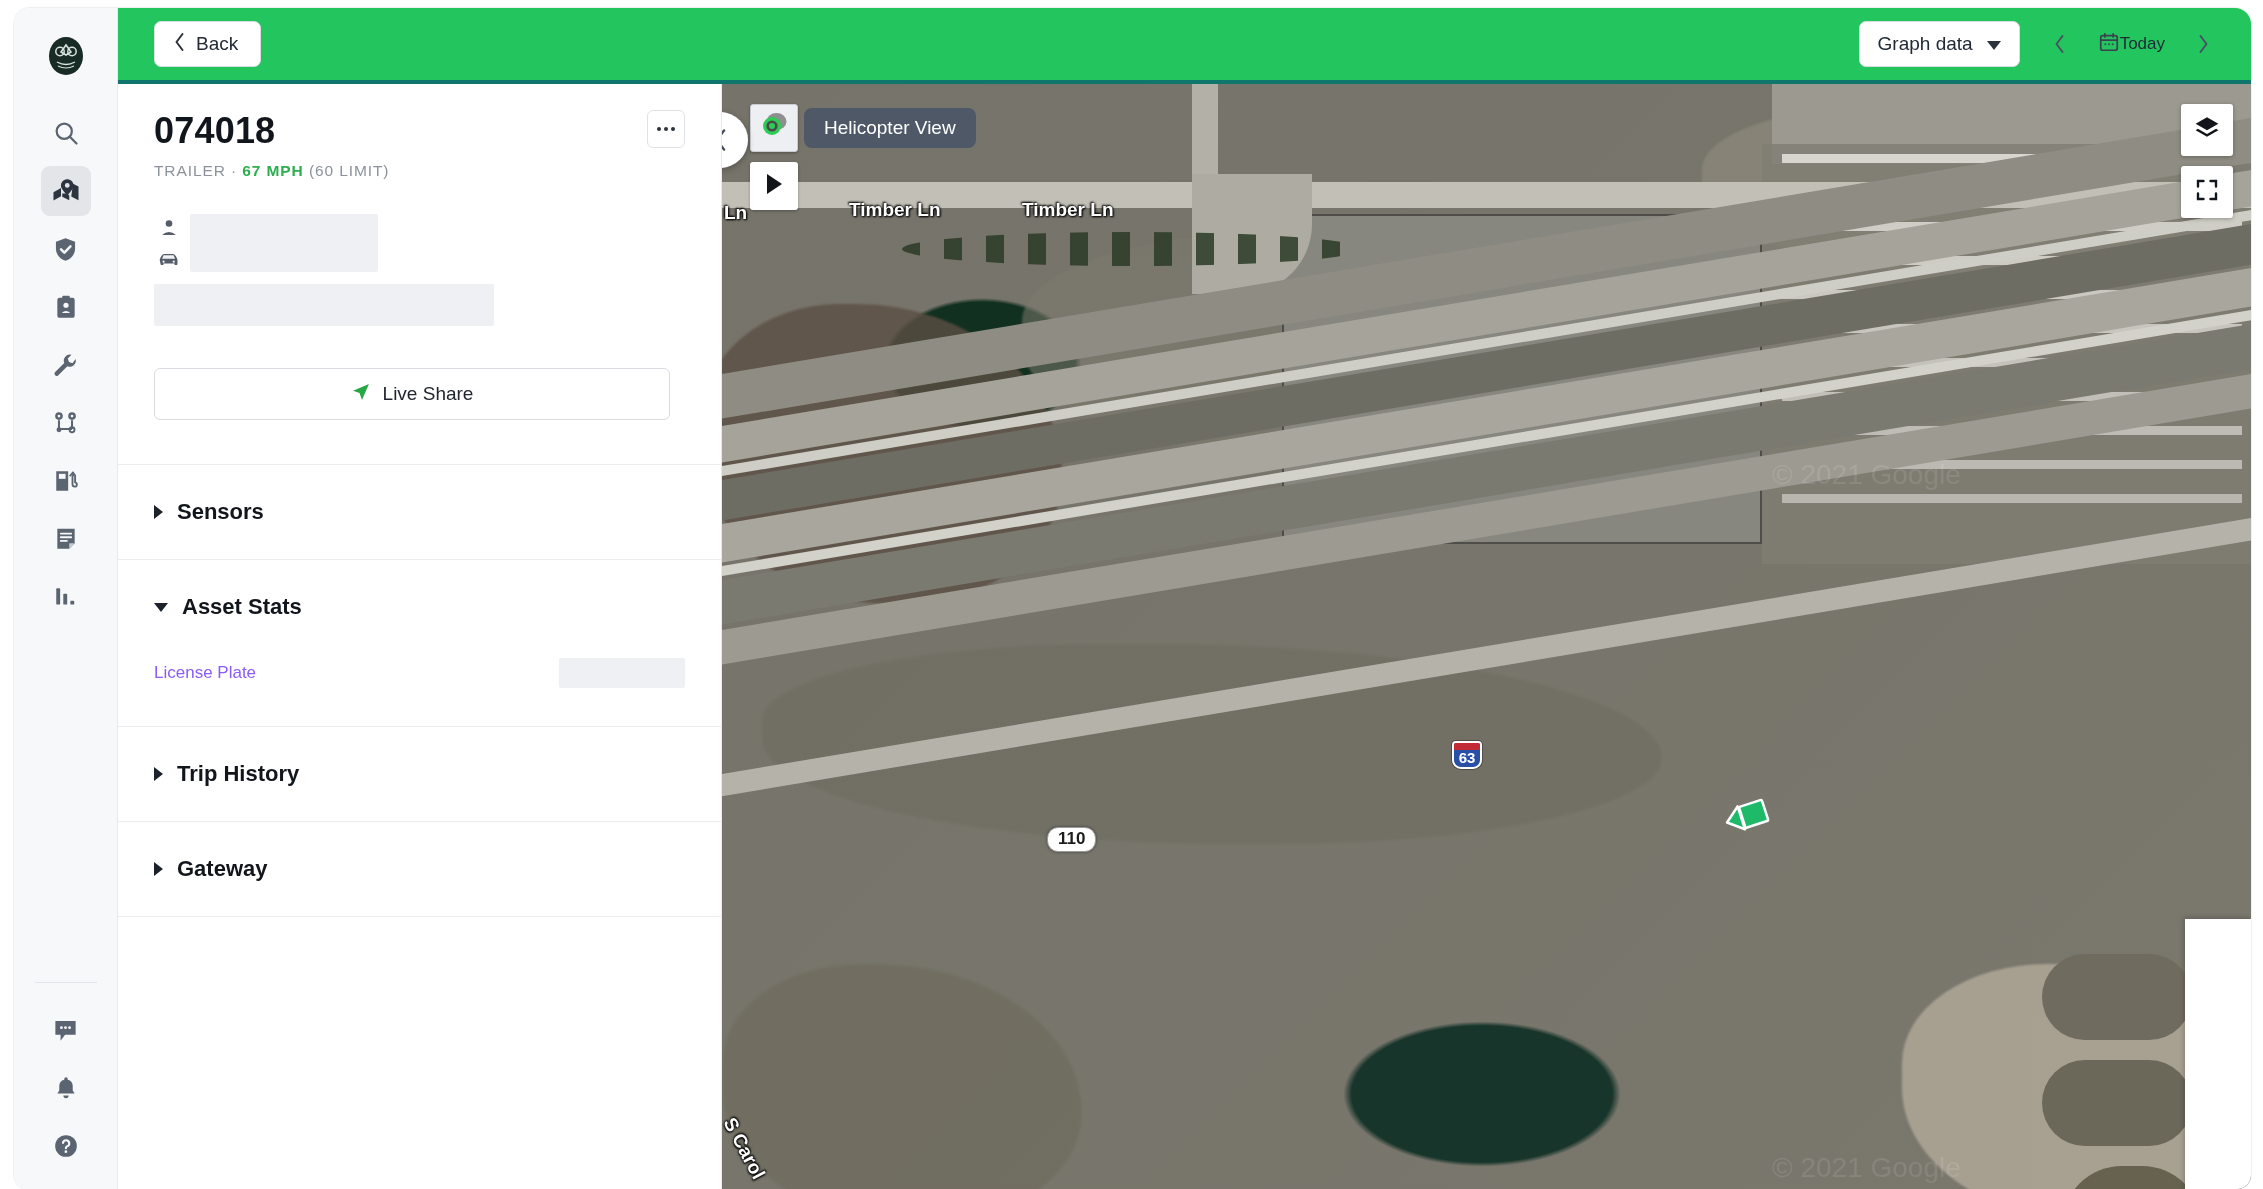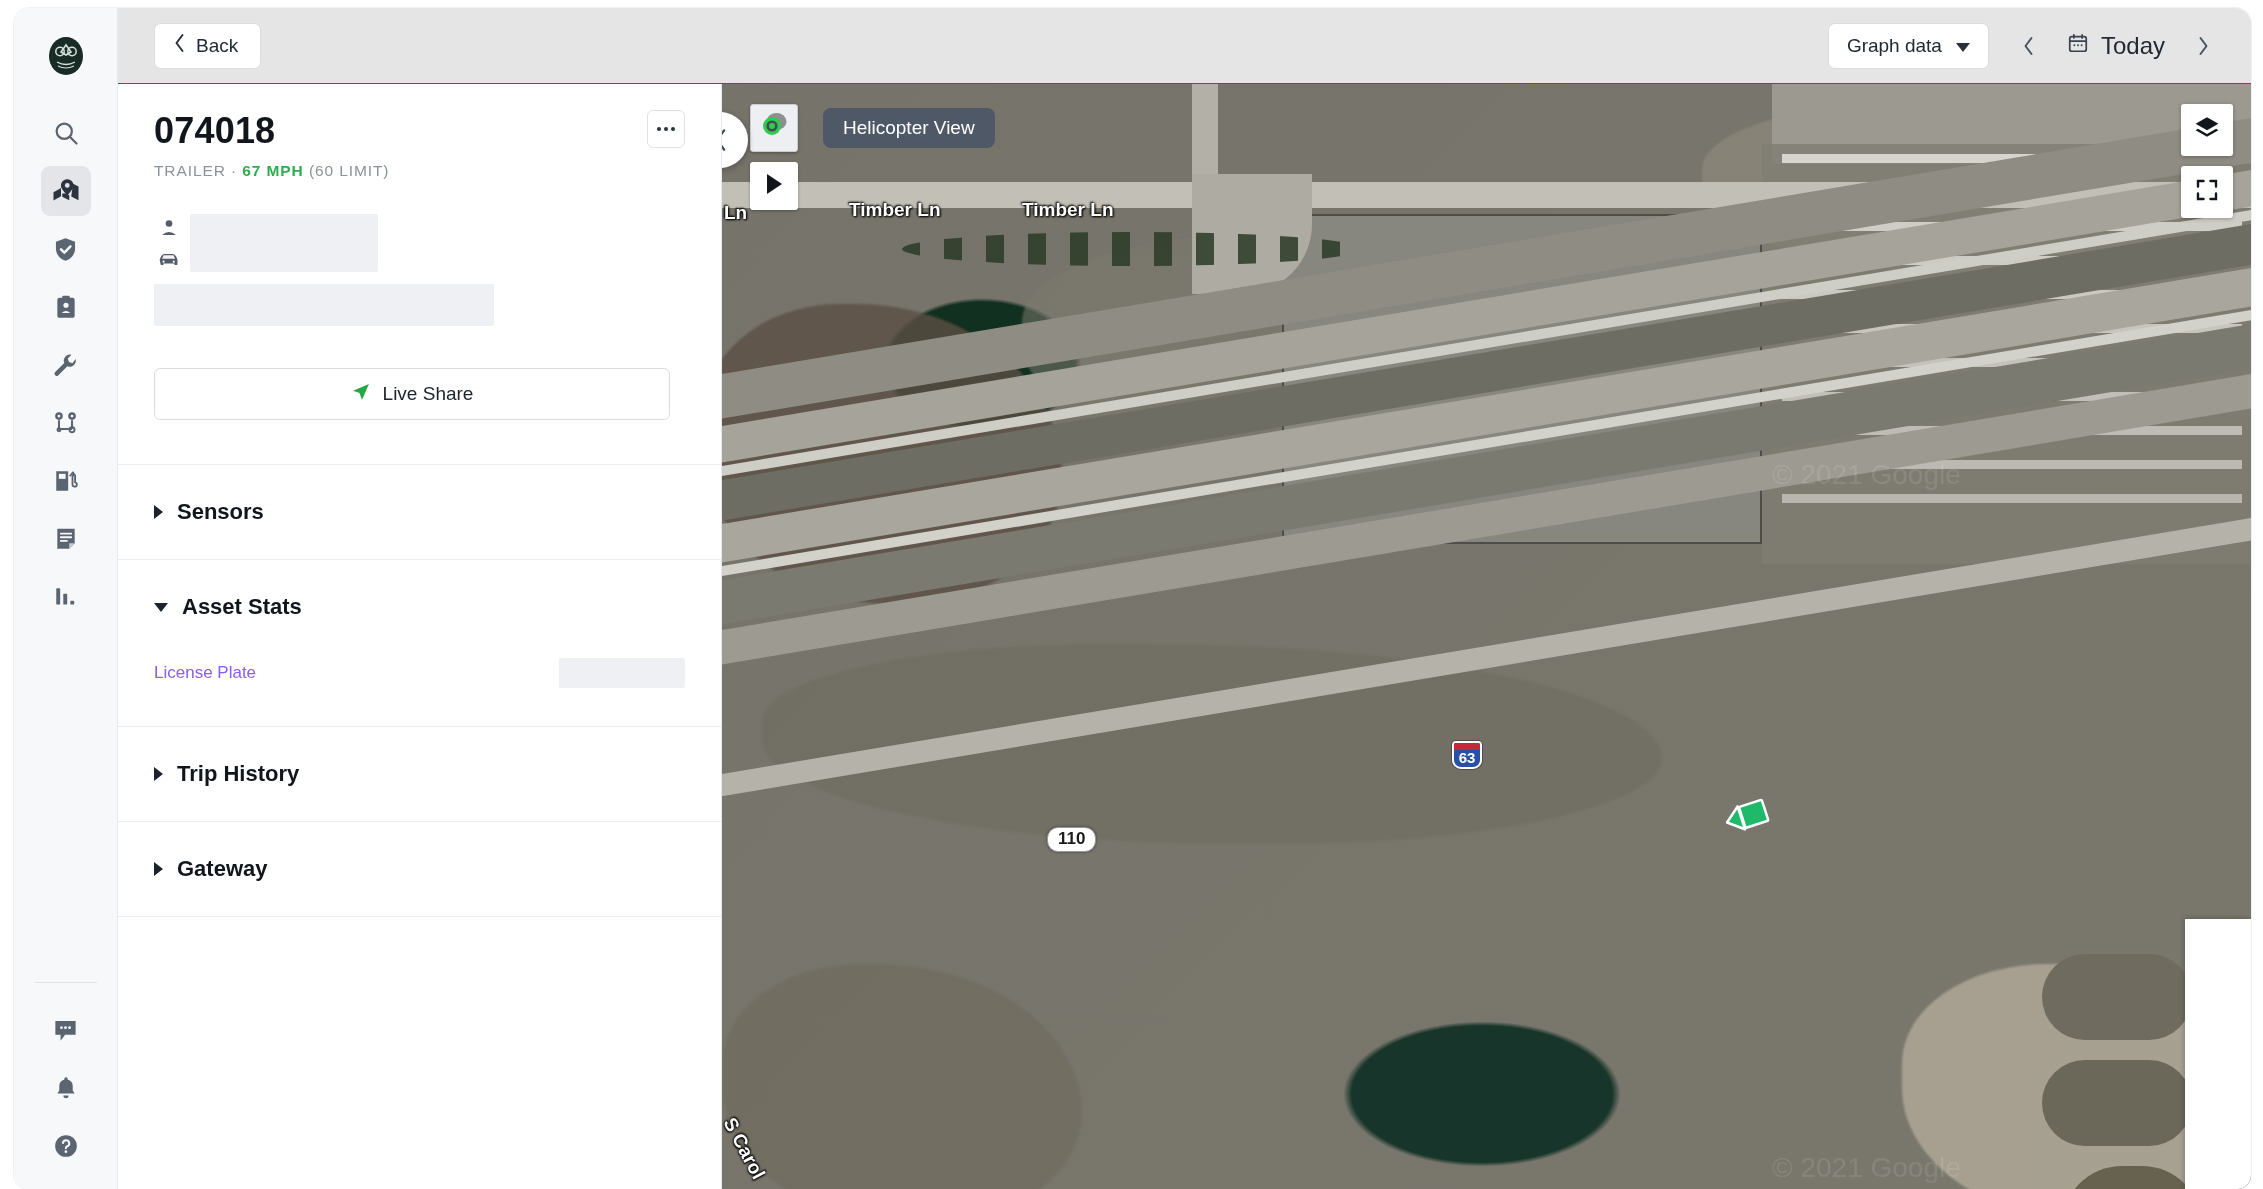--- a/index.html
+++ b/index.html
@@ -71,22 +71,22 @@
   }
   .rail-sep {
     width: 62px; height: 1px; background: #e2e4e9; margin: 10px 0 14px 0;
   }
 
   
   .topbar {
     position: absolute;
     left: 104px; top: 0;
     width: 2133px; height: 76px;
-    background: #e5e5e5;
-    border-bottom: 1px solid #0f766e;
+    background: #22c55e;
+    border-bottom: 4px solid #0f766e;
     display: flex;
     align-items: center;
     padding: 0 28px 0 36px;
   }
   .btn-back {
     display: inline-flex; align-items: center; gap: 10px;
     height: 46px; padding: 0 22px 0 18px;
     border: 1px solid #d9dce1;
     border-radius: 7px;
     background: #fff;
@@ -109,23 +109,23 @@
     color: #222a35;
     cursor: pointer;
     margin-right: 14px;
   }
   .nav-arrow {
     width: 40px; height: 40px;
     display: flex; align-items: center; justify-content: center;
     cursor: pointer; color: #4a5361; border-radius: 6px;
   }
   .today-chip {
-    display: inline-flex; align-items: center; gap: 12px;
+    display: inline-flex; align-items: center; 
     height: 40px; padding: 0 12px;
-    font-size: 24px; color: #222a35; cursor: pointer;
+    font-size: 17px; color: #222a35; cursor: pointer;
     border-radius: 6px;
   }
 
   
   .panel {
     position: absolute;
     left: 104px; top: 76px;
     width: 604px;
     height: 1105px;
     background: #ffffff;
@@ -343,21 +343,21 @@
     display: flex; align-items: center; justify-content: center;
     cursor: pointer;
     z-index: 6;
   }
   .heli-group {
     position: absolute;
     left: 28px; top: 20px;
     z-index: 5;
     display: flex; flex-direction: column; gap: 10px; align-items: flex-start;
   }
-  .heli-row { display: flex; align-items: center; gap: 25px; }
+  .heli-row { display: flex; align-items: center; gap: 6px; }
   .btn-heli {
     width: 48px; height: 48px;
     background: #edeff2;
     border: 1px solid #c8ccd3;
     border-radius: 3px;
     display: flex; align-items: center; justify-content: center;
     cursor: pointer;
     box-shadow: 0 1px 3px rgba(0,0,0,0.3);
   }
   .heli-tip {

